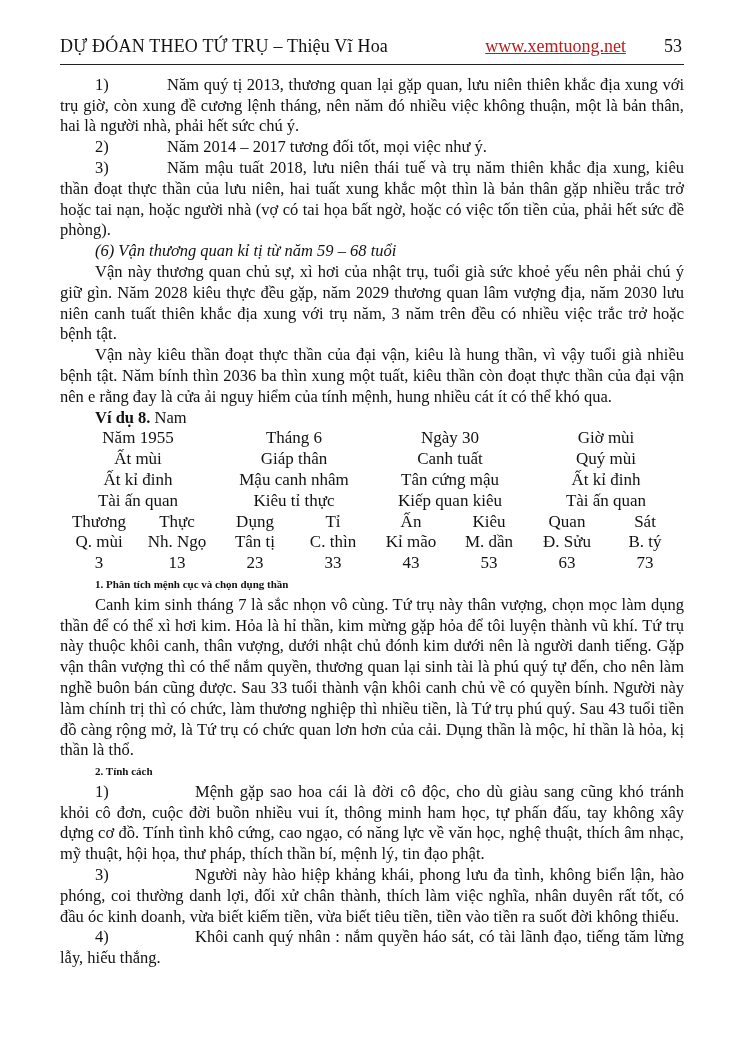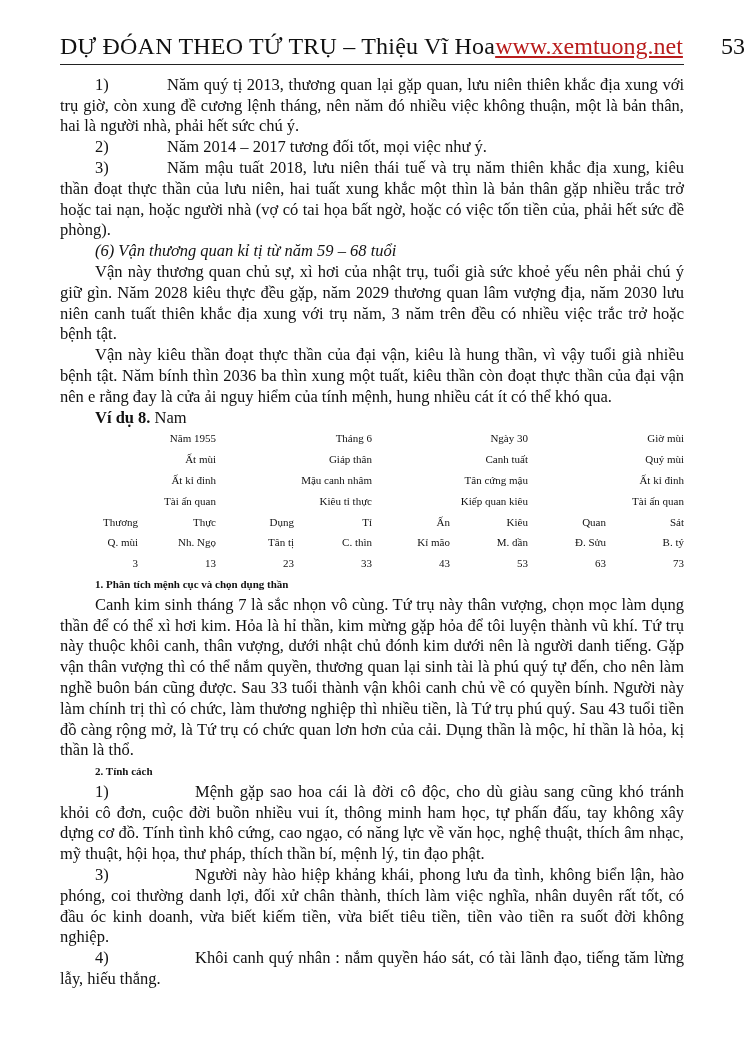--- a/index.html
+++ b/index.html
@@ -12,21 +12,21 @@
     background: #ffffff;
     color: #111111;
     font-family: "Liberation Serif", "DejaVu Serif", serif;
     font-size: 16.5px;
     line-height: 20.8px;
     overflow: hidden;
   }
   .header {
     display: flex;
     align-items: baseline;
-    font-size: 24px;
+    font-size: 18px;
     white-space: nowrap;
   }
   .header .title { flex: 1 1 auto; letter-spacing: 0.2px; }
   .header .site { text-decoration: underline; color: #b91c1c; margin-right: 38px; }
   .header .pagenum { margin-right: 2px; }
   .rule {
     border: none;
     border-top: 1.5px solid #222222;
     margin: 7px 0 10px 0;
   }
@@ -46,24 +46,24 @@
     font-weight: bold;
     text-align: left;
   }
   table.pillars {
     width: 100%;
     border-collapse: collapse;
     table-layout: fixed;
     margin: 0;
   }
   table.pillars td {
-    text-align: right;
+    text-align: center;
     padding: 0;
     line-height: 20.8px;
-    font-size: 11px;
+    font-size: 17px;
     white-space: nowrap;
     overflow: visible;
   }
 </style>
 </head>
 <body>
 
 <div class="page">
 
   <div class="header">
@@ -151,16 +151,16 @@
         <td>73</td>
       </tr>
     </tbody>
   </table>
 
   <h3 class="sec">1. Phân tích mệnh cục và chọn dụng thần</h3>
   <p class="body-ind">Canh kim sinh tháng 7 là sắc nhọn vô cùng. Tứ trụ này thân vượng, chọn mọc làm dụng thần để có thể xì hơi kim. Hỏa là hỉ thần, kim mừng gặp hỏa để tôi luyện thành vũ khí. Tứ trụ này thuộc khôi canh, thân vượng, dưới nhật chủ đónh kim dưới nên là người danh tiếng. Gặp vận thân vượng thì có thể nắm quyền, thương quan lại sinh tài là phú quý tự đến, cho nên làm nghề buôn bán cũng được. Sau 33 tuổi thành vận khôi canh chủ về có quyền bính. Người này làm chính trị thì có chức, làm thương nghiệp thì nhiều tiền, là Tứ trụ phú quý. Sau 43 tuổi tiền đồ càng rộng mở, là Tứ trụ có chức quan lơn hơn của cải. Dụng thần là mộc, hỉ thần là hỏa, kị thần là thổ.</p>
 
   <h3 class="sec">2. Tính cách</h3>
   <p class="item"><span class="num-wide">1)</span><span>Mệnh gặp sao hoa cái là đời cô độc, cho dù giàu sang cũng khó tránh khỏi cô đơn, cuộc đời buồn nhiều vui ít, thông minh ham học, tự phấn đấu, tay không xây dựng cơ đồ. Tính tình khô cứng, cao ngạo, có năng lực về văn học, nghệ thuật, thích âm nhạc, mỹ thuật, hội họa, thư pháp, thích thần bí, mệnh lý, tin đạo phật.</span></p>
-  <p class="item"><span class="num-wide">3)</span><span>Người này hào hiệp khảng khái, phong lưu đa tình, không biển lận, hào phóng, coi thường danh lợi, đối xử chân thành, thích làm việc nghĩa, nhân duyên rất tốt, có đầu óc kinh doanh, vừa biết kiếm tiền, vừa biết tiêu tiền, tiền vào tiền ra suốt đời không nghiệp.</span></p>
+  <p class="item"><span class="num-wide">3)</span><span>Người này hào hiệp khảng khái, phong lưu đa tình, không biển lận, hào phóng, coi thường danh lợi, đối xử chân thành, thích làm việc nghĩa, nhân duyên rất tốt, có đầu óc kinh doanh, vừa biết kiếm tiền, vừa biết tiêu tiền, tiền vào tiền ra suốt đời không thiếu.</span></p>
   <p class="item"><span class="num-wide">4)</span><span>Khôi canh quý nhân : nắm quyền háo sát, có tài lãnh đạo, tiếng tăm lừng lẫy, hiếu thắng.</span></p>
 
 </div>
 
 </body></html>

